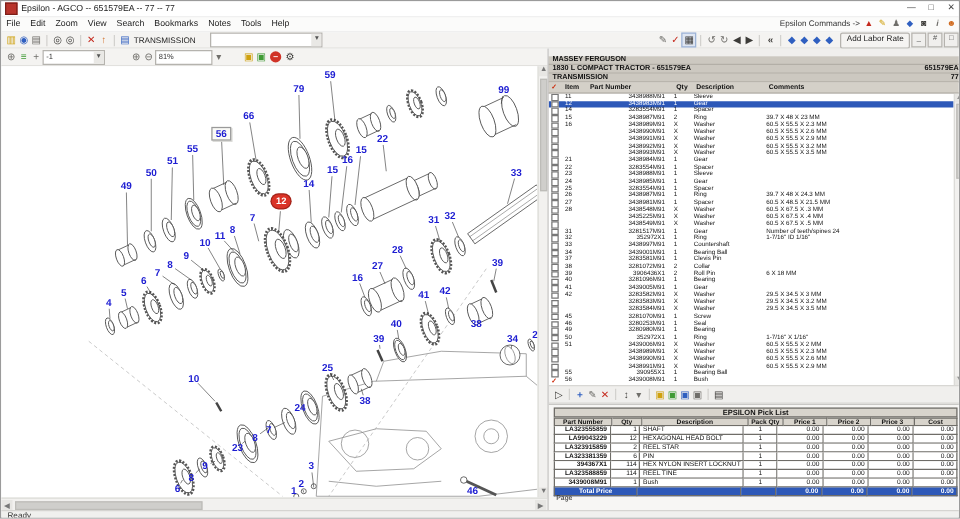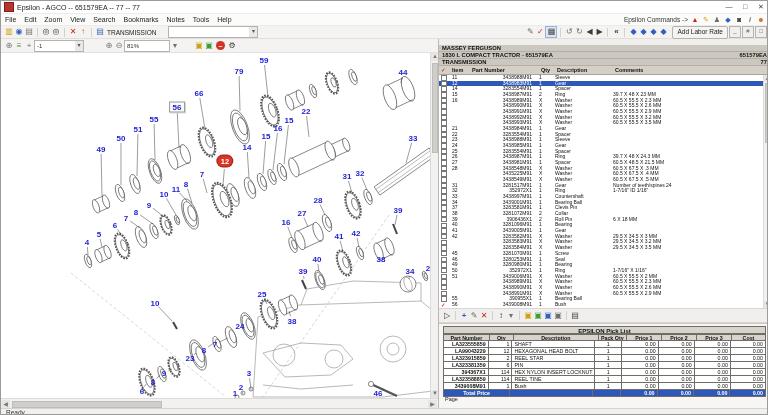--- a/index.html
+++ b/index.html
@@ -396,21 +396,21 @@
       <div id="labels-layer" style="position:absolute;left:0;top:0;width:429px;height:345px;">
           <div class="dlabel" style="left: 100px; top: 96px;">49</div>
           <div class="dlabel" style="left: 120px; top: 85px;">50</div>
           <div class="dlabel" style="left: 137px; top: 76px;">51</div>
           <div class="dlabel" style="left: 153px; top: 66px;">55</div>
           <div class="dlabel boxed" style="left: 176px; top: 54px;">56</div>
           <div class="dlabel" style="left: 198px; top: 40px;">66</div>
           <div class="dlabel" style="left: 238px; top: 18px;">79</div>
           <div class="dlabel" style="left: 263px; top: 7px;">59</div>
           <div class="dlabel" style="left: 305px; top: 58px;">22</div>
-          <div class="dlabel" style="left: 402px; top: 19px;">44</div>
+          <div class="dlabel" style="left: 402px; top: 19px;">99</div>
           <div class="dlabel" style="left: 288px; top: 67px;">15</div>
           <div class="dlabel" style="left: 277px; top: 75px;">16</div>
           <div class="dlabel" style="left: 265px; top: 83px;">15</div>
           <div class="dlabel" style="left: 246px; top: 94px;">14</div>
           <div class="dlabel red" style="left: 224px; top: 108px;">12</div>
           <div class="dlabel" style="left: 201px; top: 121px;">7</div>
           <div class="dlabel" style="left: 185px; top: 131px;">8</div>
           <div class="dlabel" style="left: 175px; top: 136px;">11</div>
           <div class="dlabel" style="left: 163px; top: 141px;">10</div>
           <div class="dlabel" style="left: 148px; top: 152px;">9</div>

